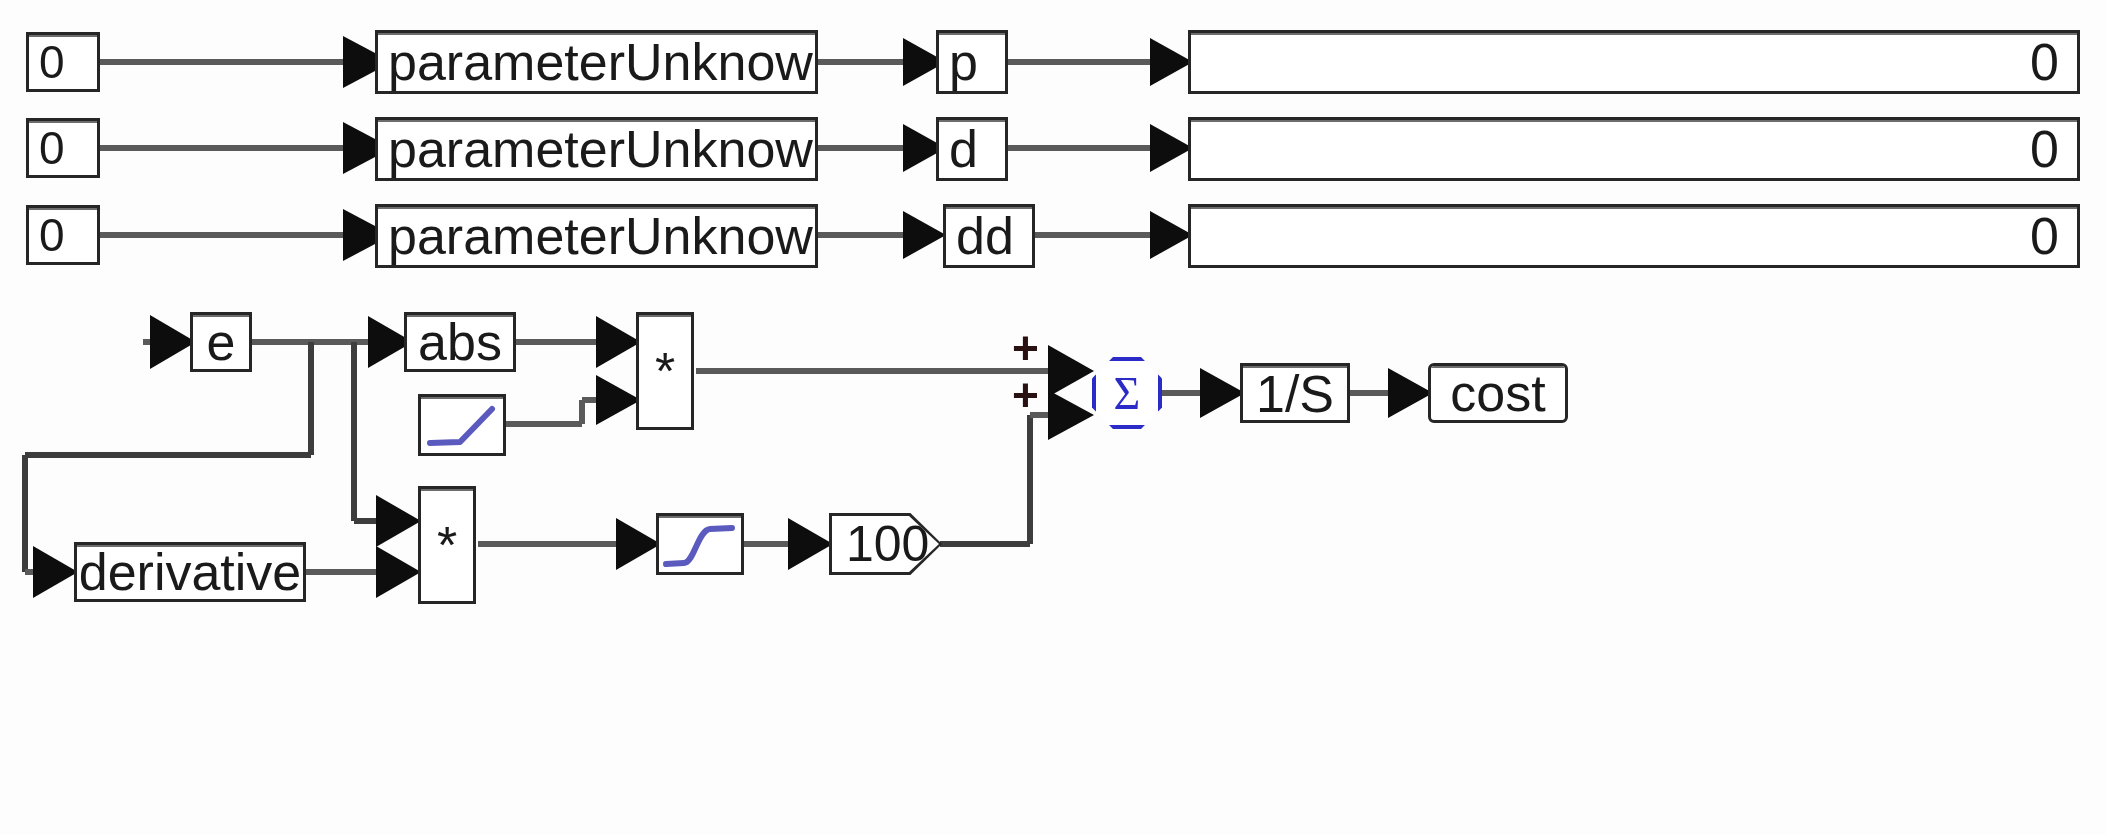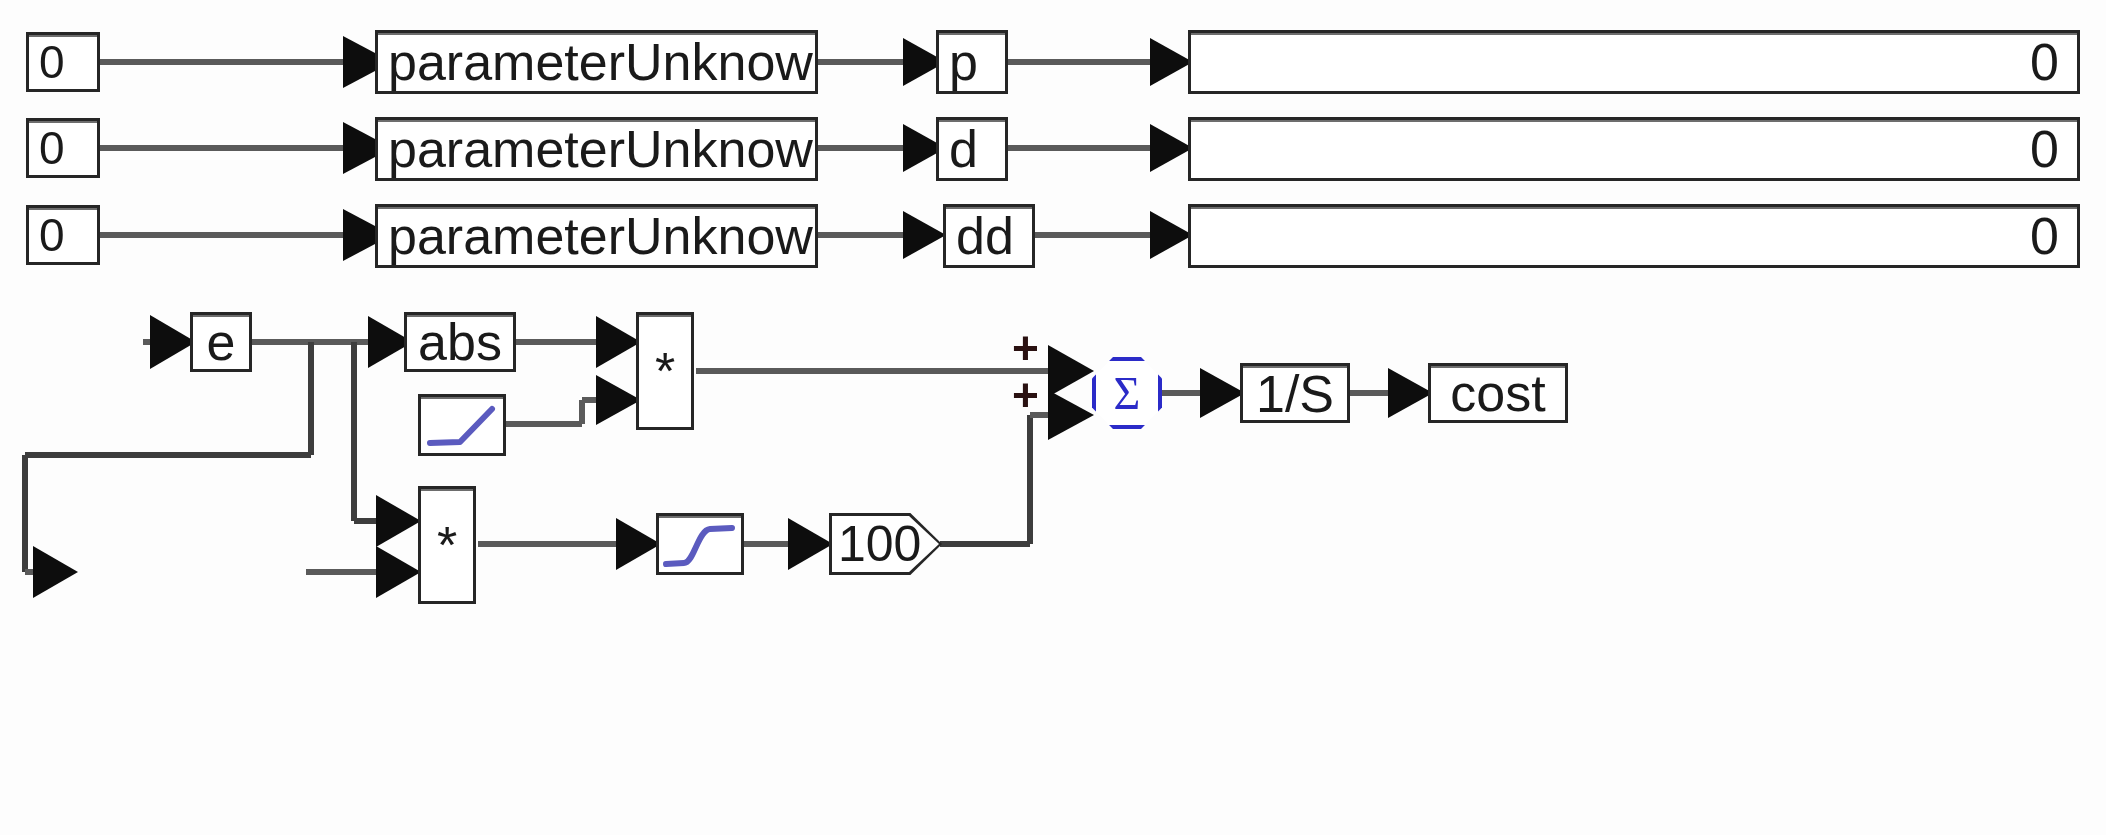--- a/index.html
+++ b/index.html
@@ -57,21 +57,21 @@
     background: #262626;
     clip-path: polygon(0 0, 72% 0, 100% 50%, 72% 100%, 0 100%);
   }
   .gain-inner {
     position: absolute;
     background: #ffffff;
     clip-path: polygon(0 0, 72% 0, 100% 50%, 72% 100%, 0 100%);
     display: flex;
     align-items: center;
     justify-content: flex-start;
-    padding-left: 6px;
+    padding-left: 14px;
     box-sizing: border-box;
     color: #1a1a1a;
     font-size: 50px;
     font-family: "Liberation Sans", sans-serif;
   }
 
   
   .sumblk {
     position: absolute;
     box-sizing: border-box;
@@ -232,20 +232,23 @@
   </div>
 
   <div class="blk center label-lg" style="left:636px; top:312px; width:58px; height:118px;">
     <span>*</span>
   </div>
 
   <div class="blk center label-lg" style="left:418px; top:486px; width:58px; height:118px;">
     <span>*</span>
   </div>
 
+  <div class="blk center label-lg" style="left:74px; top:542px; width:232px; height:60px;">
+    <span>derivative</span>
+  </div>
 
   <div class="blk center" style="left:656px; top:513px; width:88px; height:62px;">
     <svg class="icon-svg" width="82" height="56" viewBox="0 0 82 56" style="left:1px; top:2px;">
       <path d="M6,46 L24,45 C34,45 38,12 50,11 L72,10" fill="none" stroke="#5b5bbf" stroke-width="6" stroke-linecap="round" stroke-linejoin="round"></path>
     </svg>
   </div>
 
   <div class="gain-shell" style="left:829px; top:513px; width:113px; height:62px;"></div>
   <div class="gain-inner" style="left:832px; top:516px; width:107px; height:56px;">
     <span>100</span>
@@ -259,17 +262,17 @@
   </div>
 
   <div class="sumblk" style="left:1092px; top:357px; width:70px; height:72px;">
     <span>Σ</span>
   </div>
 
   <div class="blk center label-lg" style="left:1240px; top:363px; width:110px; height:60px;align-items:flex-end;">
     <span>1/S</span>
   </div>
 
-  <div class="blk center label-lg" style="left:1428px; top:363px; width:140px; height:60px;">
+  <div class="blk center label-lg" style="left:1428px; top:363px; width:140px; height:60px;border-radius:6px;">
     <span>cost</span>
   </div>
 
 </div>
 
 </body></html>

